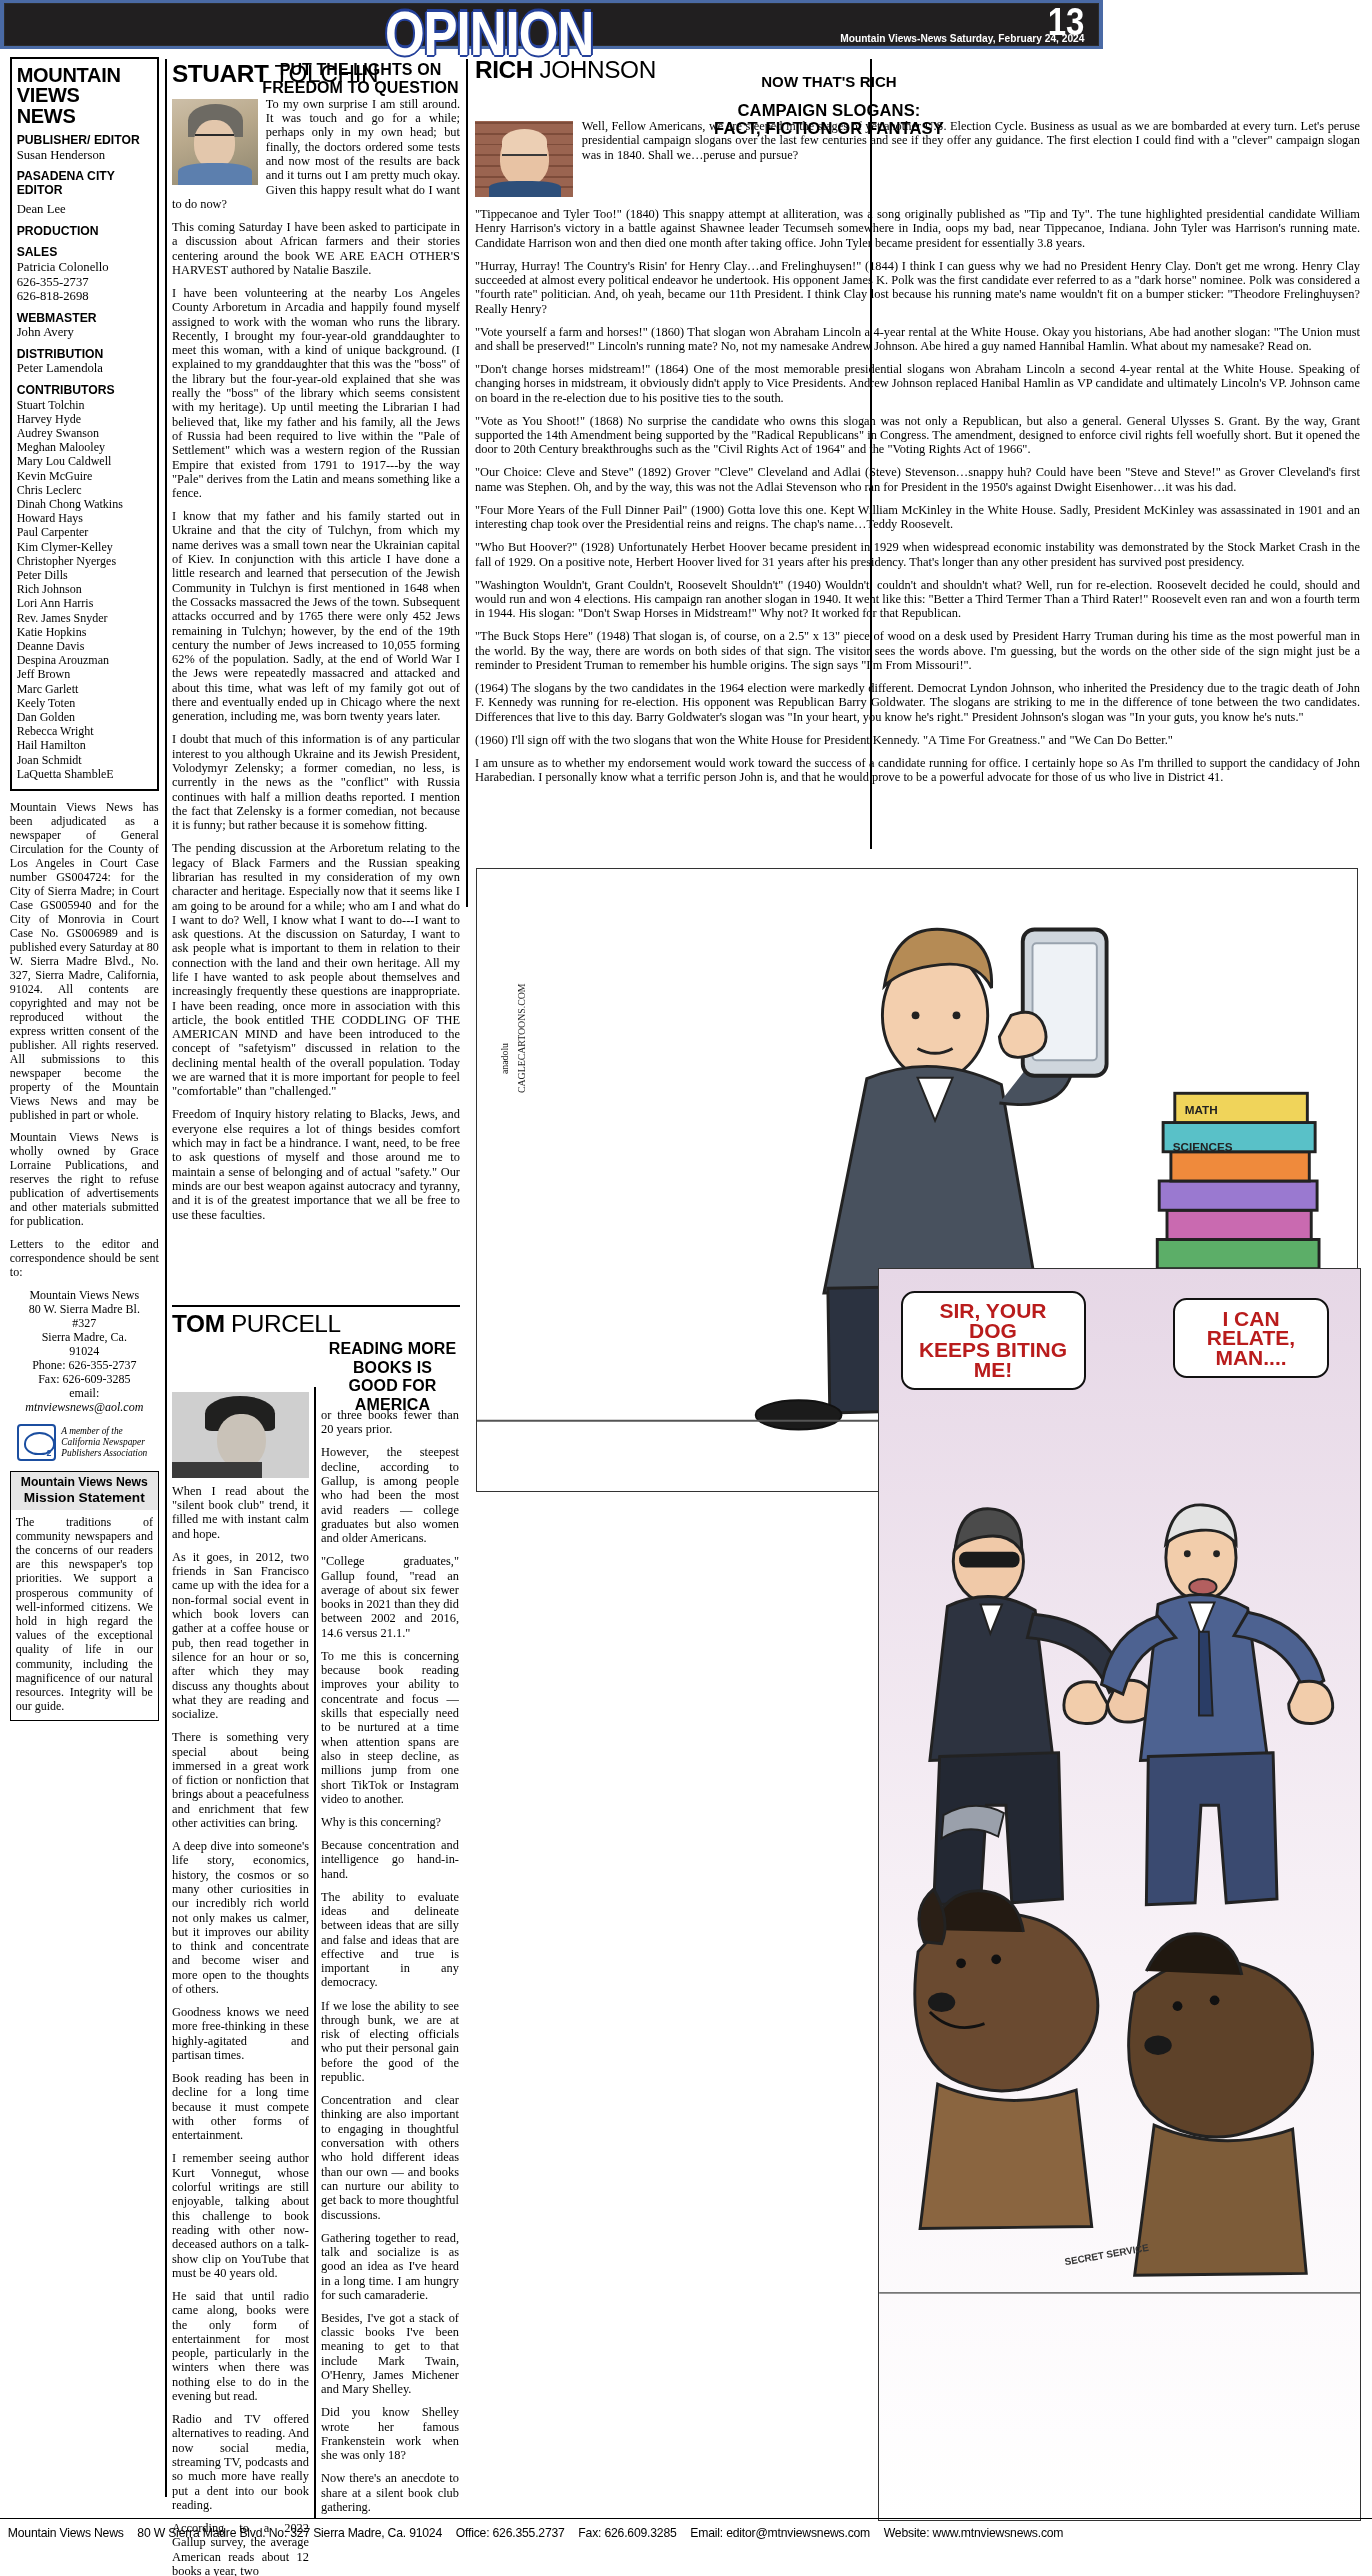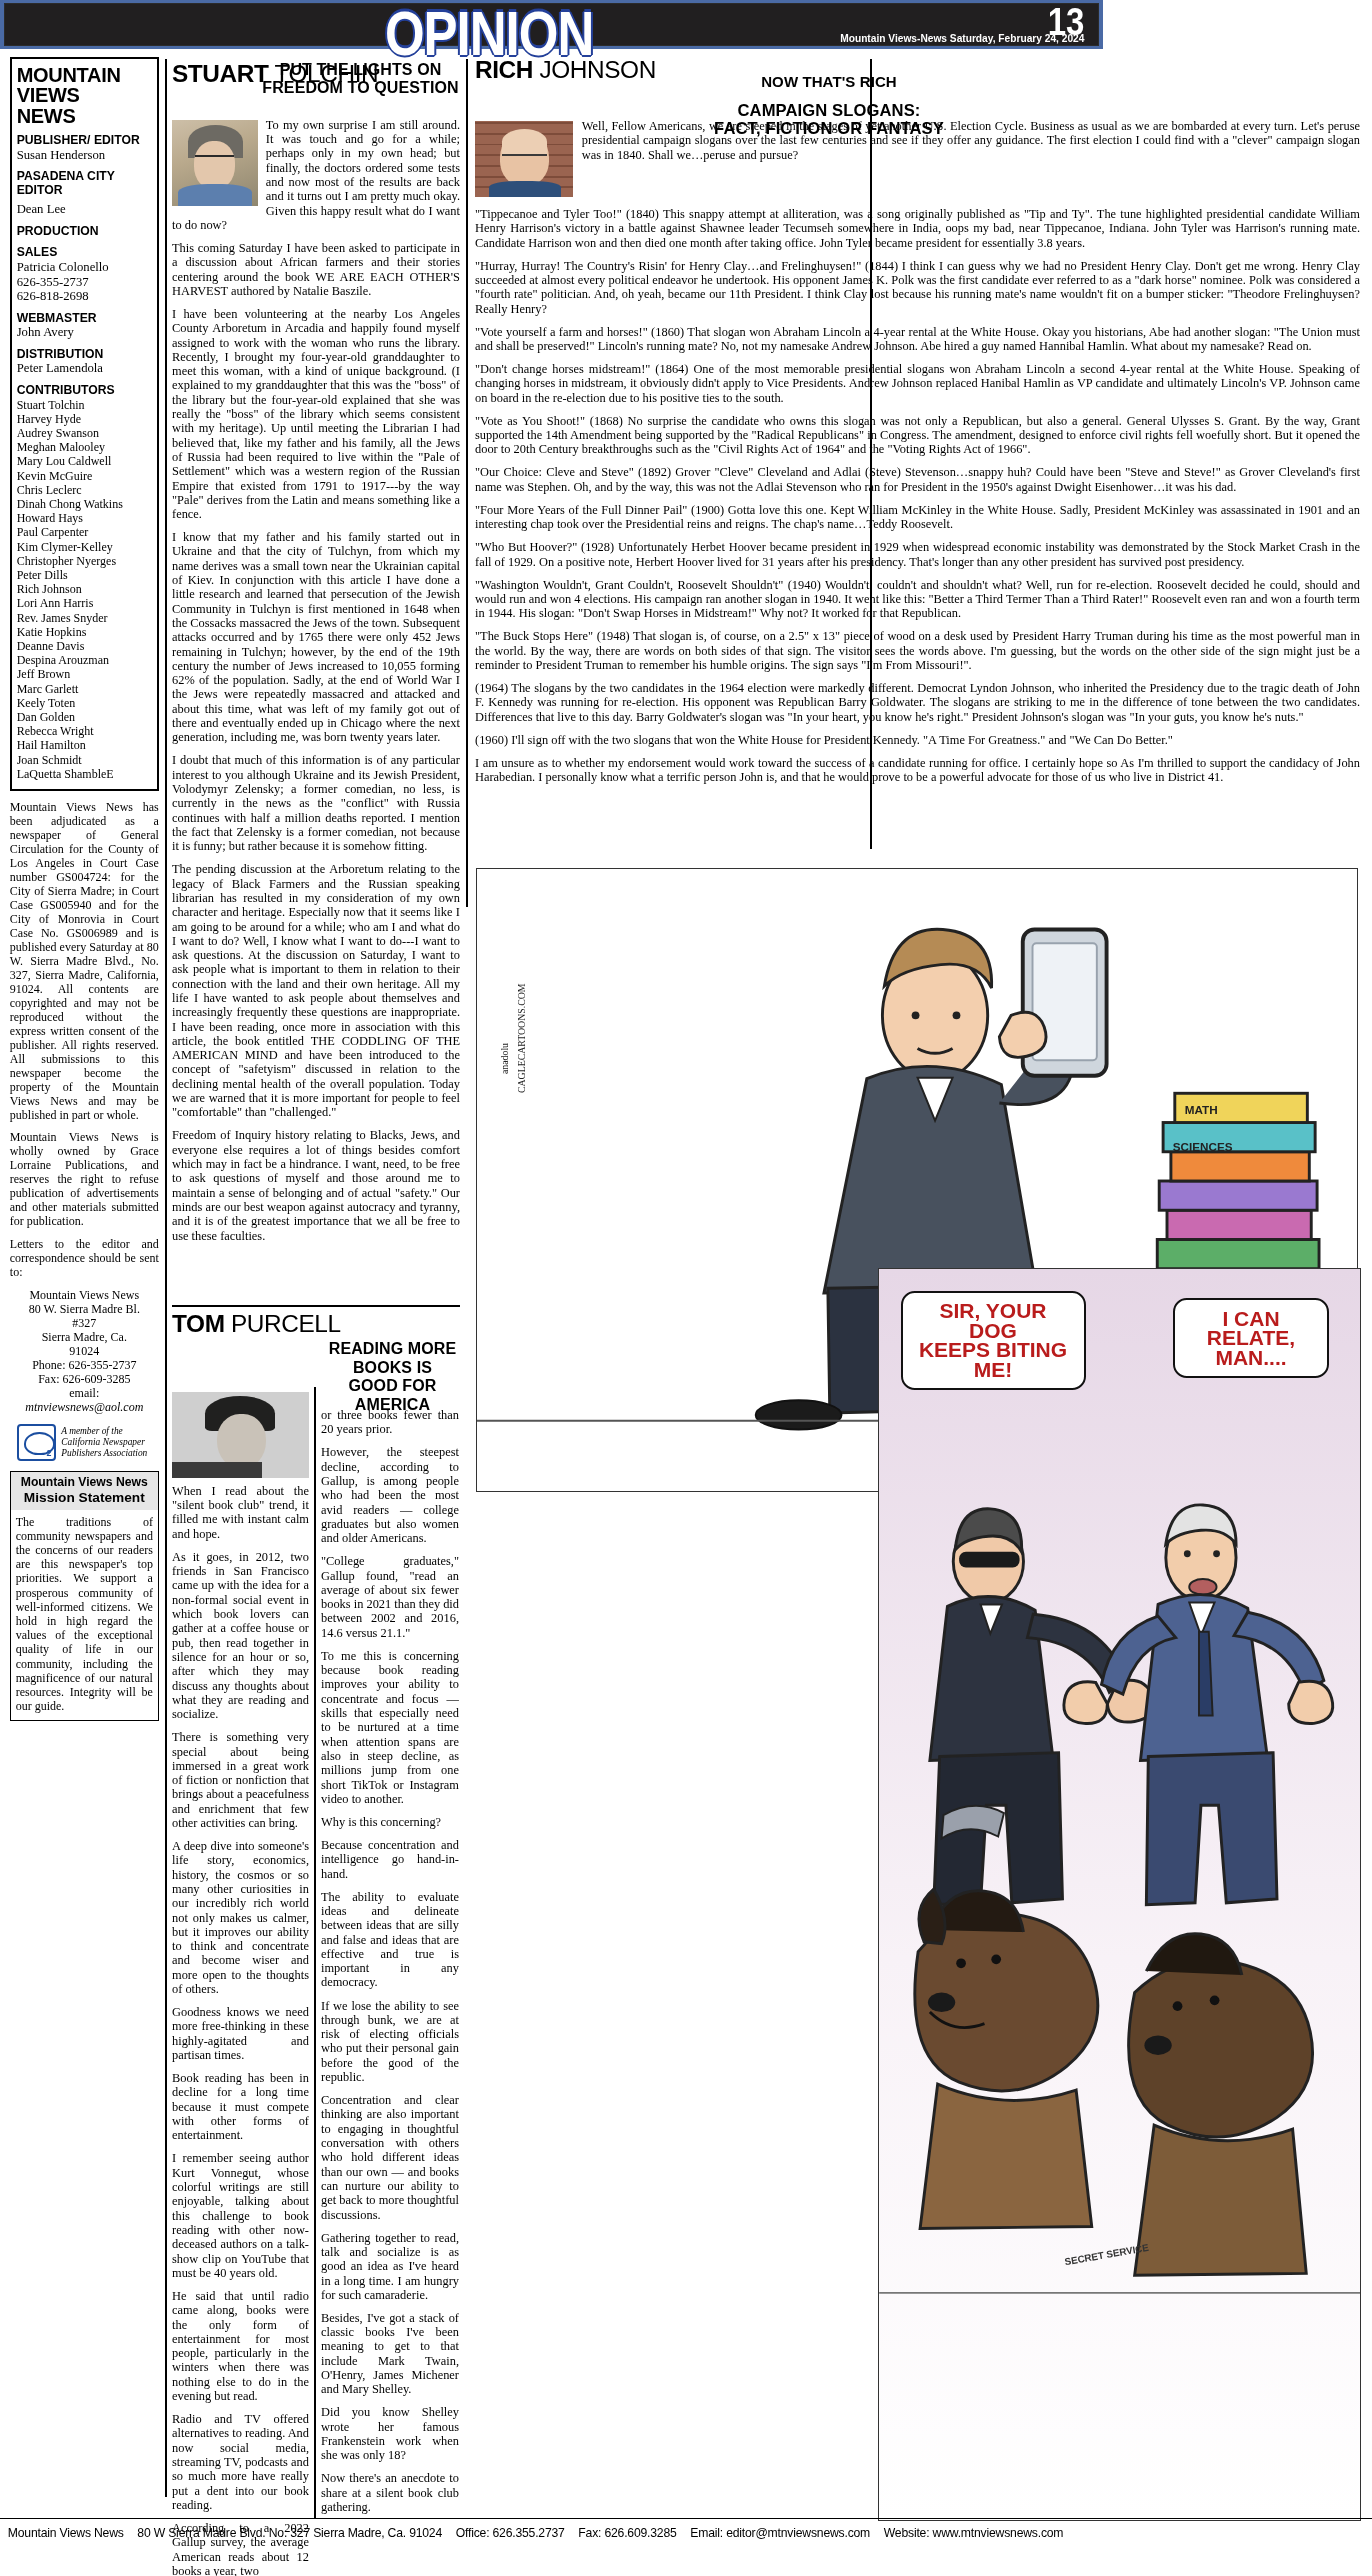--- a/index.html
+++ b/index.html
@@ -361,21 +361,21 @@
     </div>
   </div>
 
   <div class="col2">
     <div class="rule-h" style="border-top:none;"></div>
     <div class="byline">
       <b>STUART</b>
       <span>TOLCHIN</span>
     </div>
 
-    <div style="margin-top:31px;">
+    <div style="margin-top:10px;">
       <div class="portrait">
         <div class="hair"></div>
         <div class="face"></div>
         <div class="glass"></div>
         <div class="shirt"></div>
       </div>
       <div class="bodytext">
         <p>To my own surprise I am still around. It was touch and go for a while; perhaps only in my own head; but finally, the doctors ordered some tests and now most of the results are back and it turns out I am pretty much okay. Given this happy result what do I want to do now?</p>
       </div>
     </div>

